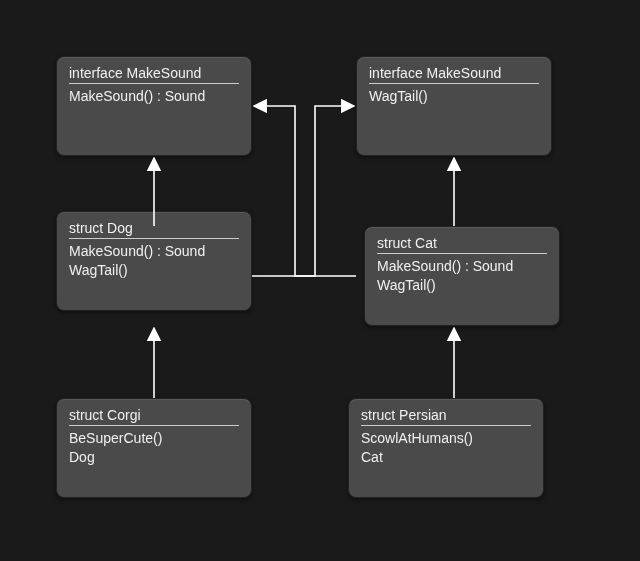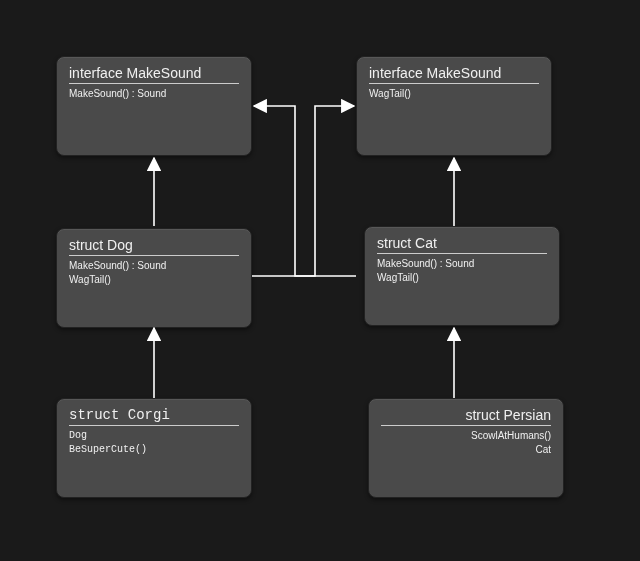--- a/index.html
+++ b/index.html
@@ -24,21 +24,21 @@
   .box-title {
     color: #f0f0f0;
     font-size: 14px;
     padding-bottom: 2px;
     border-bottom: 1px solid #ccc;
     margin-bottom: 3px;
     white-space: nowrap;
   }
   .box-line {
     color: #f0f0f0;
-    font-size: 10px;
+    font-size: 14px;
     line-height: 1.35;
     white-space: nowrap;
   }
   svg.connectors {
     position: absolute;
     left: 0;
     top: 0;
     width: 640px;
     height: 561px;
     pointer-events: none;
@@ -50,39 +50,39 @@
 <div class="box" style="left:56px; top:56px; width:196px; height:100px;">
   <div class="box-title">interface MakeSound</div>
   <div class="box-line">MakeSound() : Sound</div>
 </div>
 
 <div class="box" style="left:356px; top:56px; width:196px; height:100px;">
   <div class="box-title">interface MakeSound</div>
   <div class="box-line">WagTail()</div>
 </div>
 
-<div class="box" style="left:56px; top:228px; width:196px; height:100px;">
+<div class="box" style="left:56px; top:211px; width:196px; height:100px;">
   <div class="box-title">struct Dog</div>
   <div class="box-line">MakeSound() : Sound</div>
   <div class="box-line">WagTail()</div>
 </div>
 
 <div class="box" style="left:364px; top:226px; width:196px; height:100px;">
   <div class="box-title">struct Cat</div>
   <div class="box-line">MakeSound() : Sound</div>
   <div class="box-line">WagTail()</div>
 </div>
 
-<div class="box" style="left:56px; top:398px; width:196px; height:100px;font-family:Liberation Mono, monospace;">
+<div class="box" style="left:56px; top:398px; width:196px; height:100px;">
   <div class="box-title">struct Corgi</div>
+  <div class="box-line">BeSuperCute()</div>
   <div class="box-line">Dog</div>
-  <div class="box-line">BeSuperCute()</div>
 </div>
 
-<div class="box" style="left:368px; top:398px; width:196px; height:100px;text-align:right;">
+<div class="box" style="left:348px; top:398px; width:196px; height:100px;">
   <div class="box-title">struct Persian</div>
   <div class="box-line">ScowlAtHumans()</div>
   <div class="box-line">Cat</div>
 </div>
 
 <svg class="connectors">
   <defs>
     <marker id="arrow" viewBox="0 0 10 10" refX="9" refY="5" markerWidth="9" markerHeight="9" orient="auto-start-reverse">
       <path d="M 0 0 L 10 5 L 0 10 z" fill="#fff"></path>
     </marker>

